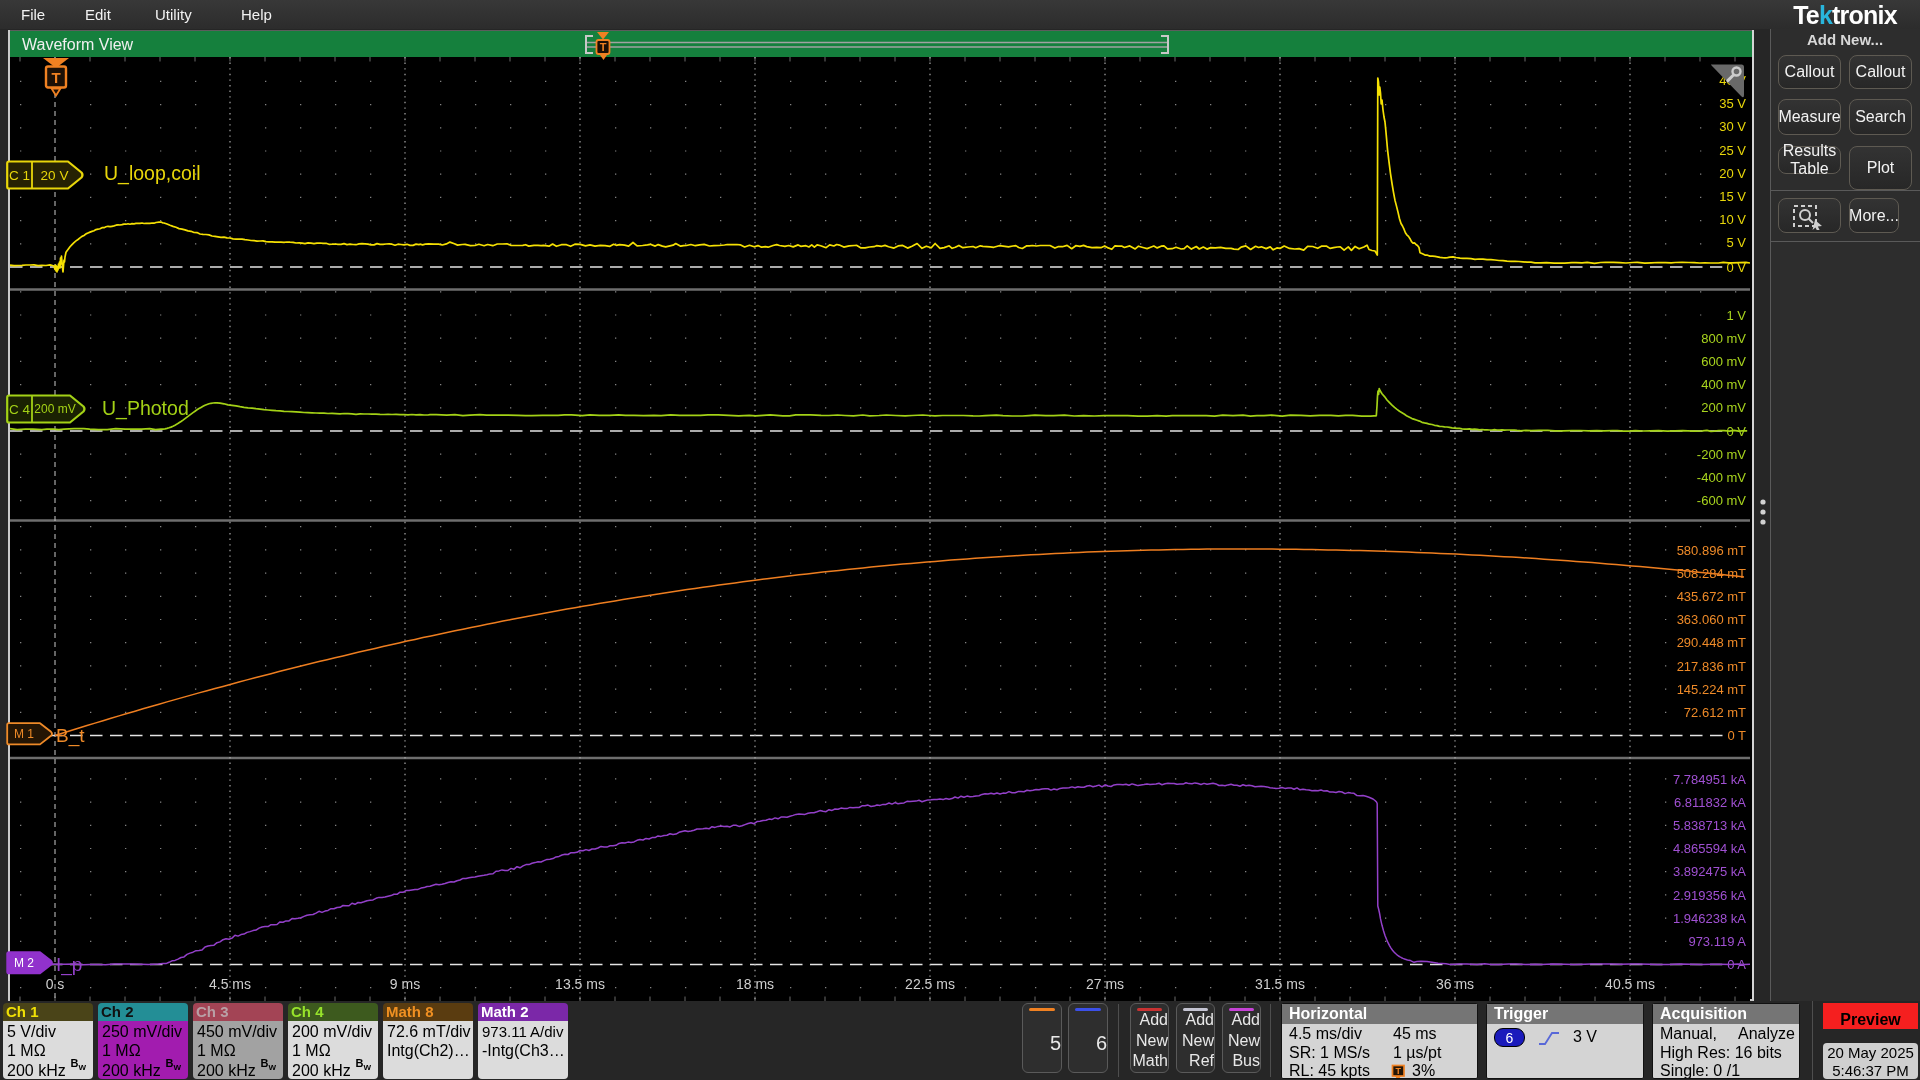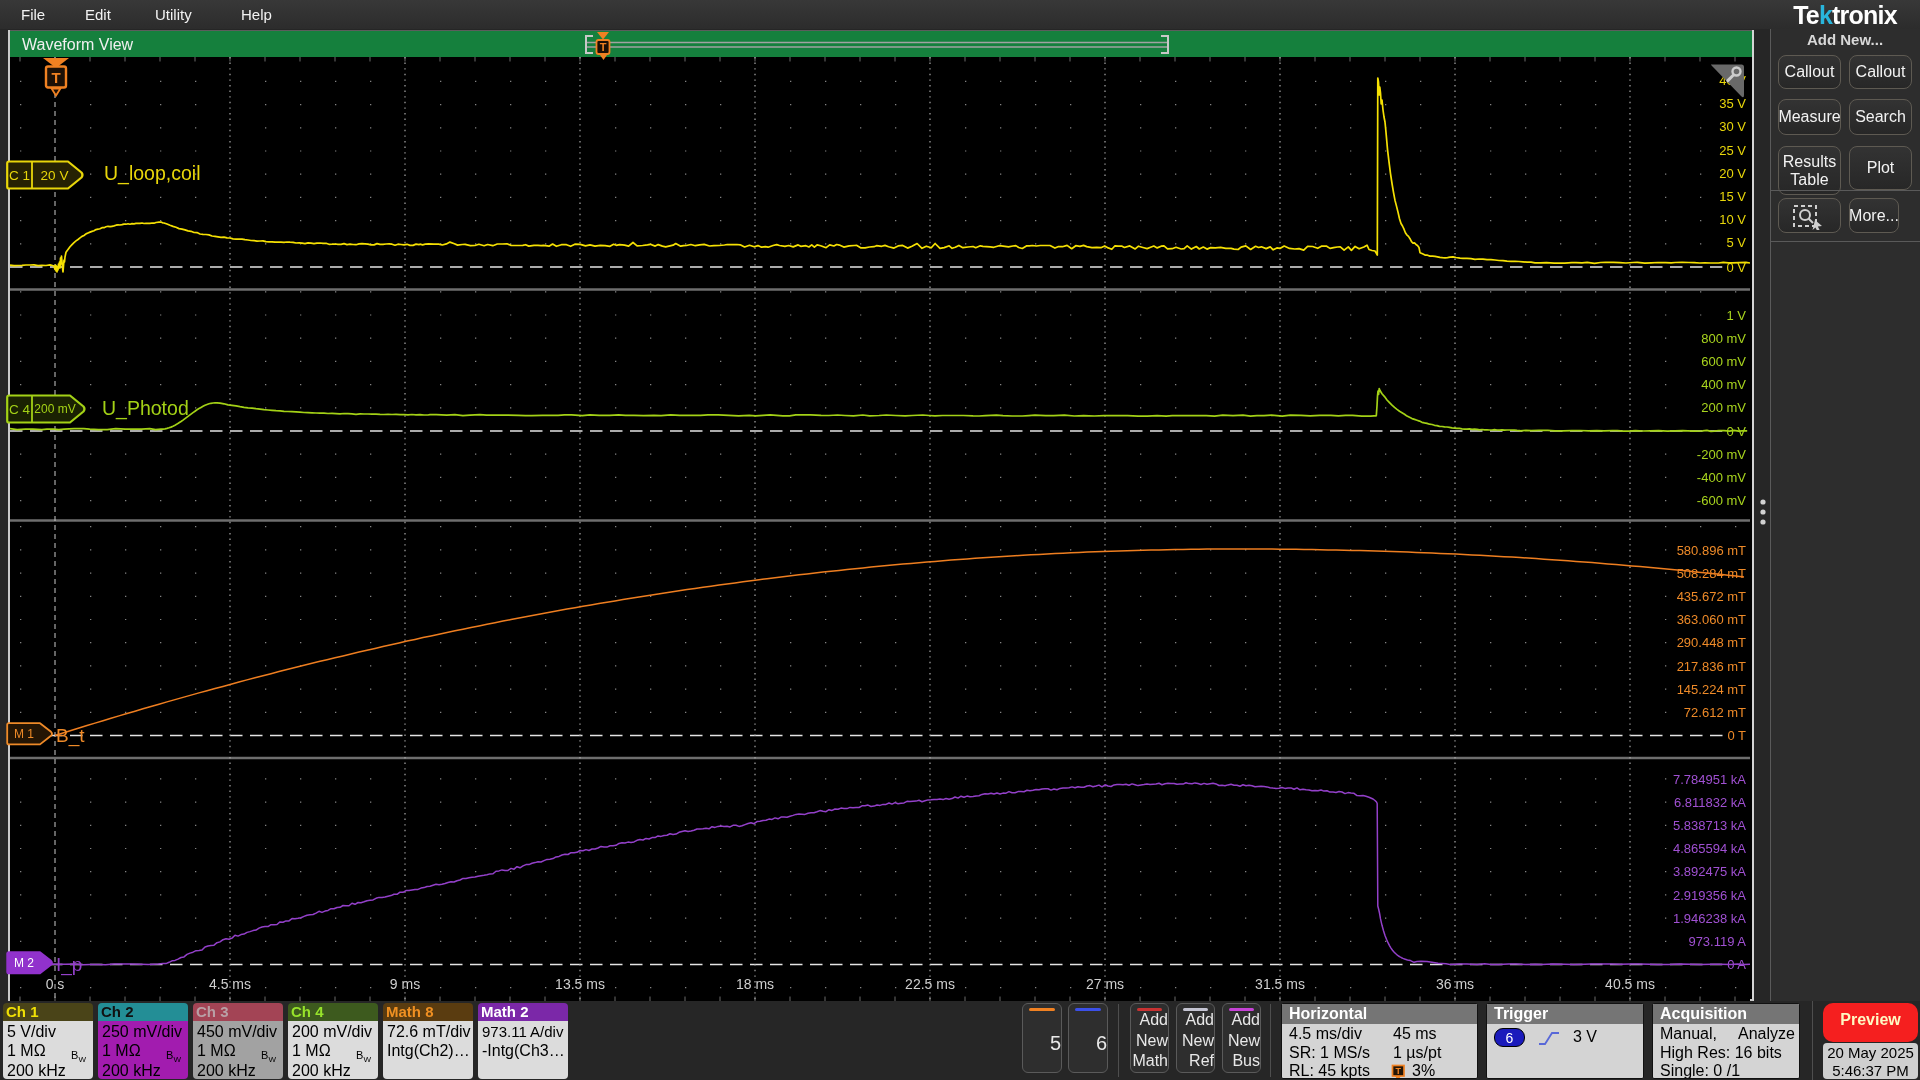--- a/index.html
+++ b/index.html
@@ -7,21 +7,21 @@
 #menubar{position:absolute;left:0;top:0;width:1920px;height:29px;background:linear-gradient(#383838,#2c2c2c);}
 #wview{position:absolute;left:8px;top:30px;width:1746px;height:971px;background:#000;border-left:2px solid #c9c9c9;border-right:2px solid #d5d5d5;border-bottom:2px solid #c9c9c9}
 #wvhead{position:absolute;left:10px;top:30px;width:1742px;height:27px;background:#15803d;border-top:1px solid #5c5c5c}
 #wvhead .title{position:absolute;left:12px;top:5px;color:#f0f0f0;font-size:16px}
 #rpanel{position:absolute;left:1770px;top:29px;width:150px;height:1051px;background:#2d2d2d;border-left:1px solid #5a5a5a}
 .rbtn{position:absolute;width:63px;background:linear-gradient(#333,#272727);border:1px solid #5e5a52;border-radius:8px;color:#f2f2f2;font-size:16px;text-align:center;display:flex;align-items:center;justify-content:center;line-height:1.12}
 #botbar{position:absolute;left:0px;top:1001px;width:1920px;height:79px;background:#262626}
 .chbadge{position:absolute;top:2px;width:90px;height:76px;border-radius:4px;overflow:hidden}
 .chbadge .hd{height:18px;font-size:15px;font-weight:bold;padding-left:3px;line-height:18px}
 .chbadge .bd{height:58px;font-size:16px;color:#000;padding-left:4px;line-height:19.3px;padding-top:1px;position:relative;white-space:nowrap}
-.bw{position:absolute;right:7px;bottom:10px;font-size:11px;font-weight:normal;color:#000}
+.bw{position:absolute;right:7px;bottom:2px;font-size:11px;font-weight:bold;color:#000}
 .bw sub{font-size:8px}
 .sqbtn{position:absolute;top:2px;height:70px;background:#2e2e2e;border:1px solid #5a5a5a;border-radius:6px;color:#e8e8e8;text-align:right}
 .sqbtn .cl{position:absolute;left:6px;right:6px;top:4px;height:3px;border-radius:2px}
 .panel{position:absolute;top:2px;height:76px;background:#d4d4d4;border:1px solid #111;border-radius:2px;overflow:hidden}
 .panel .ph{height:20px;background:#757575;color:#fff;font-size:16px;font-weight:bold;padding-left:7px;line-height:20px}
 .panel .pb{font-size:16px;color:#000;padding:1px 0 0 7px;line-height:18.6px;position:relative}
 .vsep{position:absolute;top:3px;height:73px;width:1px;background:#4e4e4e}
 </style></head><body>
 
 <div id="menubar"></div>
@@ -192,21 +192,21 @@
 <svg class="abs" style="left:6px;top:951px;z-index:7" width="50" height="26" viewBox="0 0 50 26">
 <path d="M2.8 1.2 H34 L45 9.8 Q47 11.8 45 13.8 L34 22.4 H2.8 Q1.2 22.4 1.2 20.8 V2.8 Q1.2 1.2 2.8 1.2 Z" fill="#9132cc" stroke="#9132cc" stroke-width="1.8" stroke-linejoin="round"></path>
 <text x="18" y="16" fill="#fff" font-size="12" text-anchor="middle" font-family="Liberation Sans, sans-serif">M 2</text>
   </svg>
 <div id="rpanel"></div>
 <div class="abs" style="left:1770px;top:31px;width:150px;text-align:center;color:#d8d8d8;font-size:15px;font-weight:bold;z-index:5">Add New...</div>
 <div class="rbtn" style="left:1778px;top:55px;width:63px;height:34px">Callout</div>
 <div class="rbtn" style="left:1849px;top:55px;width:63px;height:34px">Callout</div>
 <div class="rbtn" style="left:1778px;top:99px;width:63px;height:36px">Measure</div>
 <div class="rbtn" style="left:1849px;top:99px;width:63px;height:36px">Search</div>
-<div class="rbtn" style="left:1778px;top:146px;width:63px;height:49px">Results<br>Table</div>
+<div class="rbtn" style="left:1778px;top:146px;width:63px;height:28px">Results<br>Table</div>
 <div class="rbtn" style="left:1849px;top:146px;width:63px;height:44px">Plot</div>
 <div class="rbtn" style="left:1778px;top:198px;width:63px;height:35px"></div>
 <div class="rbtn" style="left:1849px;top:198px;width:50px;height:35px">More...</div>
 <svg class="abs" style="left:1791px;top:204px;z-index:6" width="36" height="26" viewBox="0 0 36 26">
 <rect x="3" y="2" width="22" height="20" fill="none" stroke="#cfcfcf" stroke-width="2" stroke-dasharray="4 3"></rect>
 <circle cx="14" cy="11" r="5" fill="none" stroke="#cfcfcf" stroke-width="2"></circle>
 <line x1="17.5" y1="14.5" x2="22" y2="19" stroke="#cfcfcf" stroke-width="2"></line>
 <path d="M24 16 l7 6 -4.2 0.4 2 4 -2.4 1 -1.9-4 -3 2.6 Z" fill="#cfcfcf"></path>
 </svg>
 <div class="abs" style="left:1771px;top:190px;width:149px;height:1px;background:#5a5a5a"></div>
@@ -276,14 +276,14 @@
           <path d="M1 15 h6 l7 -11 h7" stroke="#5868d8" stroke-width="1.8" fill="none"></path>
         </svg>
 <span style="margin-left:8px;vertical-align:middle">3 V</span>
 </div>
     </div>
 <div class="panel" style="left:1652px;width:148px">
 <div class="ph">Acquisition</div>
 <div class="pb">Manual,<span style="position:absolute;left:85px">Analyze</span><br>High Res: 16 bits<br>Single: 0 /1</div>
     </div>
 <div class="vsep" style="left:1812px;top:0px;height:79px;background:#4e4e4e"></div>
-<div class="abs" style="left:1823px;top:2px;width:95px;height:39px;background:#f51f1f;border-radius:10px;color:#fef9c3;font-weight:bold;font-size:16px;text-align:center;line-height:33px">Preview</div>
+<div class="abs" style="left:1823px;top:2px;width:95px;height:26px;background:#f51f1f;border-radius:0;color:#000000;font-weight:bold;font-size:16px;text-align:center;line-height:33px">Preview</div>
 <div class="abs" style="left:1823px;top:42px;width:95px;height:36px;background:#cfcfcf;border-radius:4px;color:#000;font-size:15px;text-align:center;line-height:17.5px;padding-top:1px">20 May 2025<br>5:46:37 PM</div>
 </div>
 </body></html>

